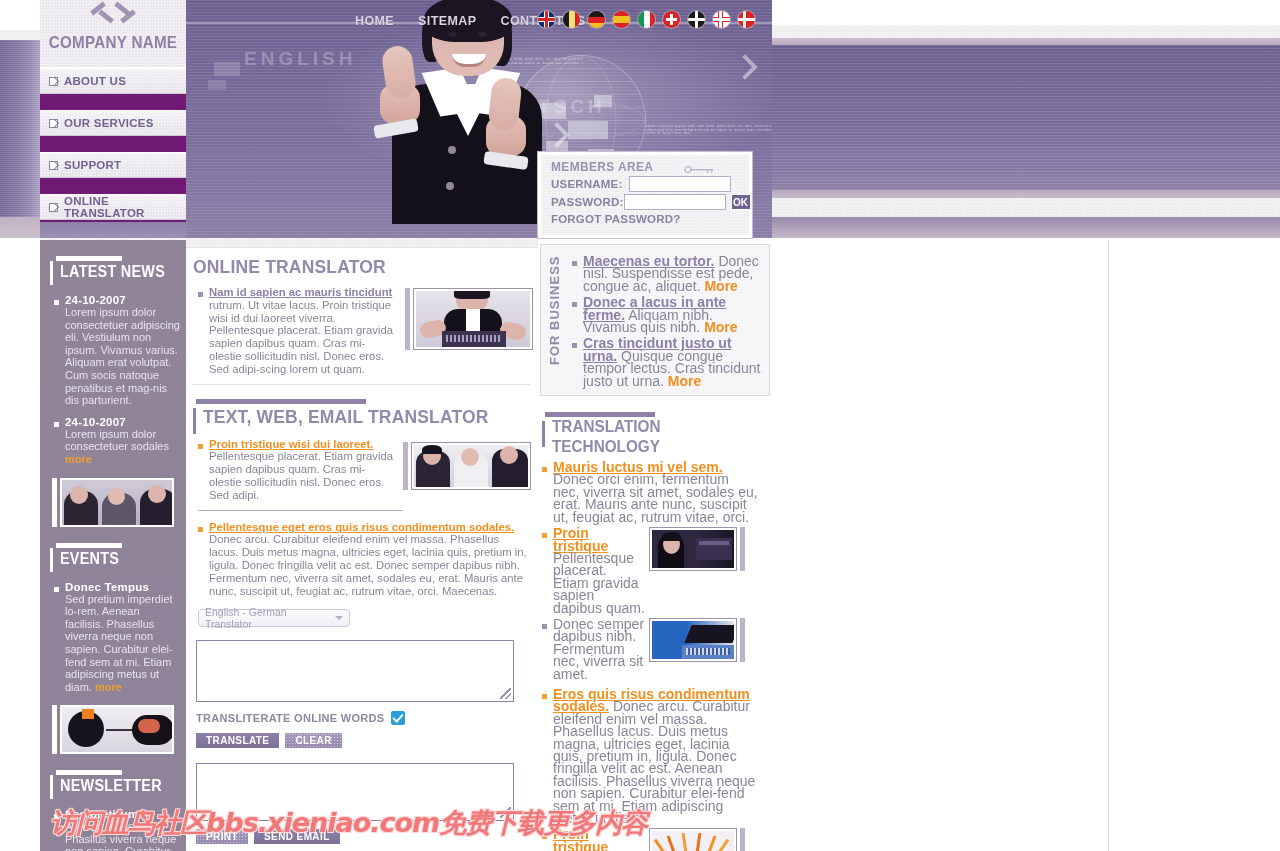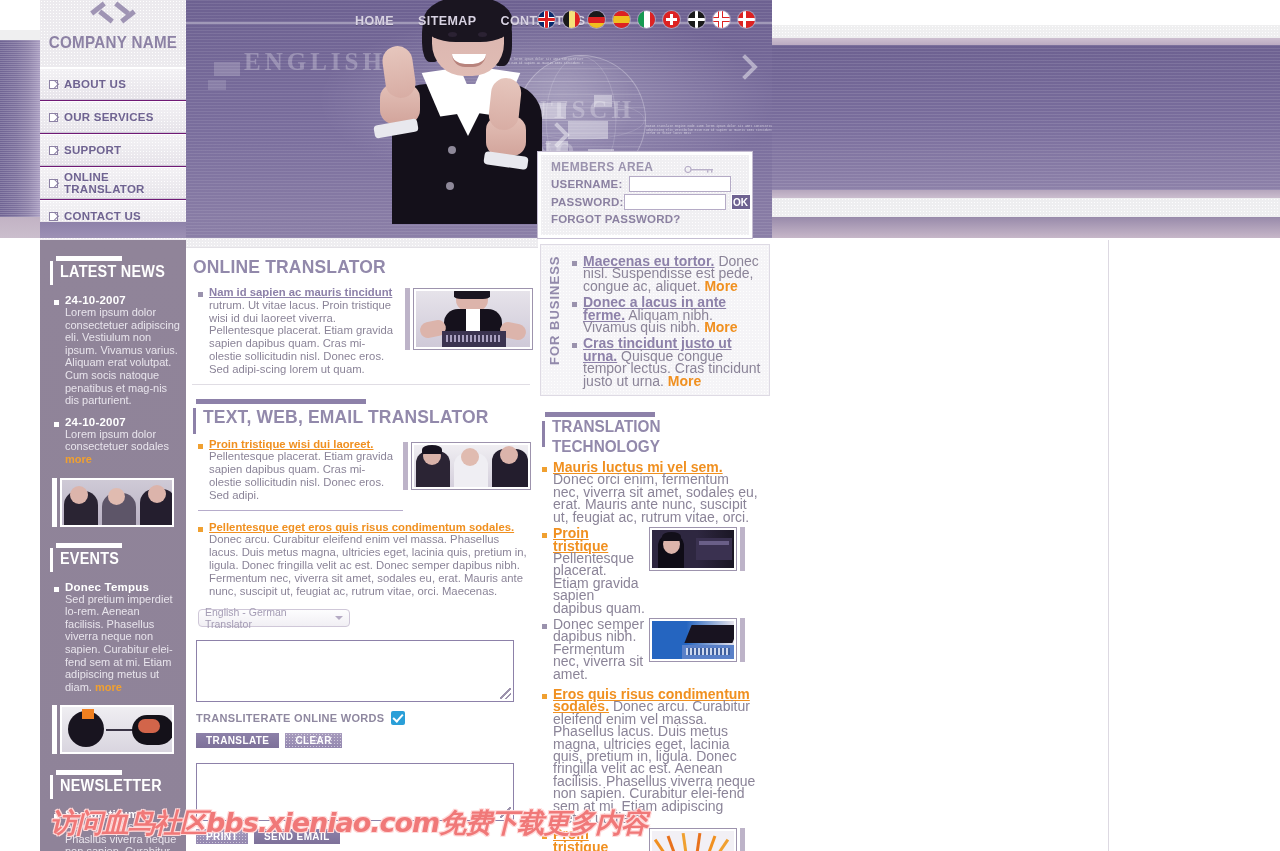--- a/index.html
+++ b/index.html
@@ -61,22 +61,22 @@
     position: absolute; left: 186px; top: 0; width: 586px; height: 238px;
     overflow: hidden;
     background:
       radial-gradient(ellipse at 62% 42%, rgba(255,255,255,.22) 0 8%, rgba(255,255,255,0) 45%),
       repeating-linear-gradient(to bottom, rgba(255,255,255,.09) 0 1px, rgba(0,0,0,0) 1px 3px),
       linear-gradient(to bottom,#6d6191 0%, #7a6e9d 55%, #8b7fa7 100%);
   }
   .banner-toprule { position:absolute; left:0; top:22px; width:586px; height:2px; background:rgba(255,255,255,.35); }
   .bn-word {
     position:absolute; color:rgba(255,255,255,.26);
-    font-family:Liberation Serif, serif; font-weight:700;
-    letter-spacing:4px; font-size:25px;
+    font-family:Liberation Sans, sans-serif; font-weight:700;
+    letter-spacing:4px; font-size:19px;
   }
   .bn-globe {
     position:absolute; left:330px; top:55px; width:130px; height:130px; border-radius:50%;
     border:1px solid rgba(255,255,255,.28);
     background:
       radial-gradient(circle at 35% 30%, rgba(255,255,255,.14), rgba(255,255,255,0) 62%);
   }
   .bn-globe::before, .bn-globe::after{
     content:""; position:absolute; left:0; top:0; right:0; bottom:0; border-radius:50%;
     border:1px solid rgba(255,255,255,.2);
@@ -151,21 +151,21 @@
   }
   .logo-mark { position:absolute; left:50px; top:6px; width:44px; height:22px; }
   .logo-mark span { position:absolute; display:block; background:#9f94b4; }
   .logo-name {
     position:absolute; left:0; right:0; top:33px; text-align:center;
     color:#8d82a5; font-size:16.5px; font-weight:700; letter-spacing:.3px;
     font-family:"Liberation Sans", sans-serif;
     transform:scaleX(.92);
   }
   .nav-item {
-    position:relative; height:32px; margin-bottom:1px;
+    position:relative; height:26px; margin-bottom:16px;
     background:linear-gradient(to bottom,#e9e7eb 0%, #f3f2f4 45%, #dedbe2 100%);
     background-image:
       linear-gradient(to bottom,rgba(255,255,255,.5),rgba(255,255,255,0)),
       radial-gradient(rgba(255,255,255,.9) .5px, rgba(0,0,0,0) .6px);
     background-size:auto, 3px 3px;
     background-color:#e7e4ea;
     display:flex; align-items:center;
     border-top:1px solid #fdfdfe;
     border-bottom:1px solid #cec8d6;
   }

